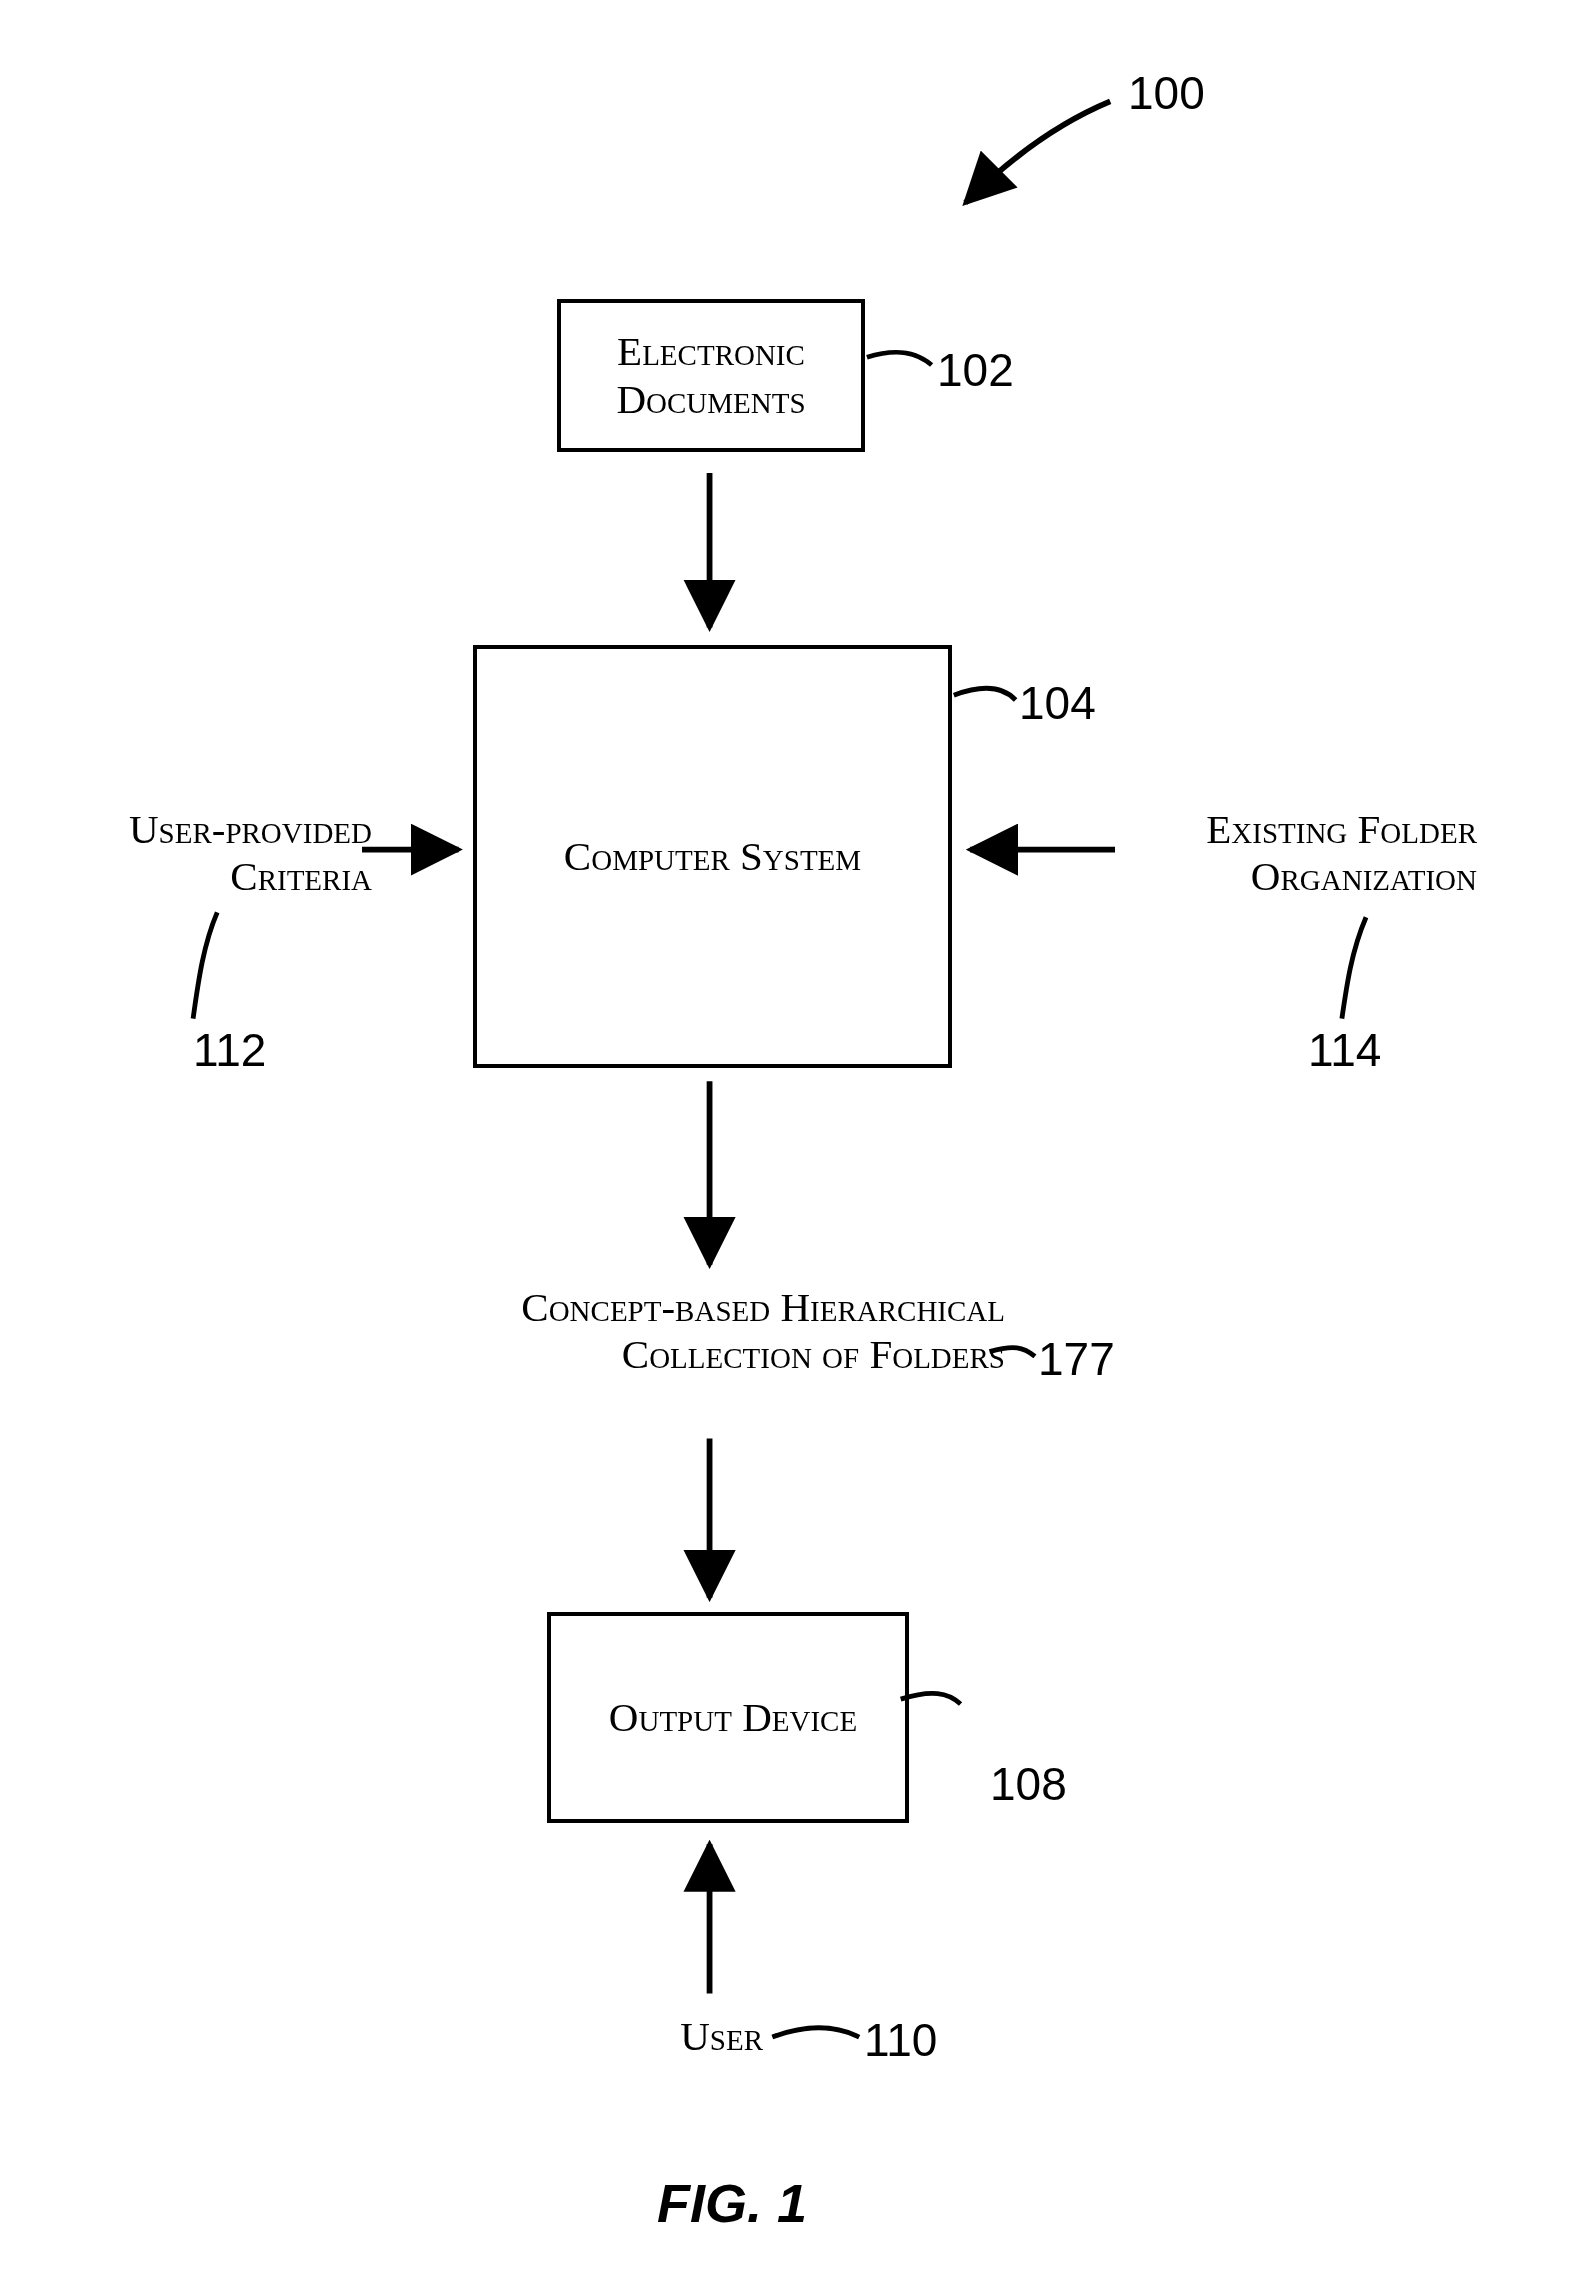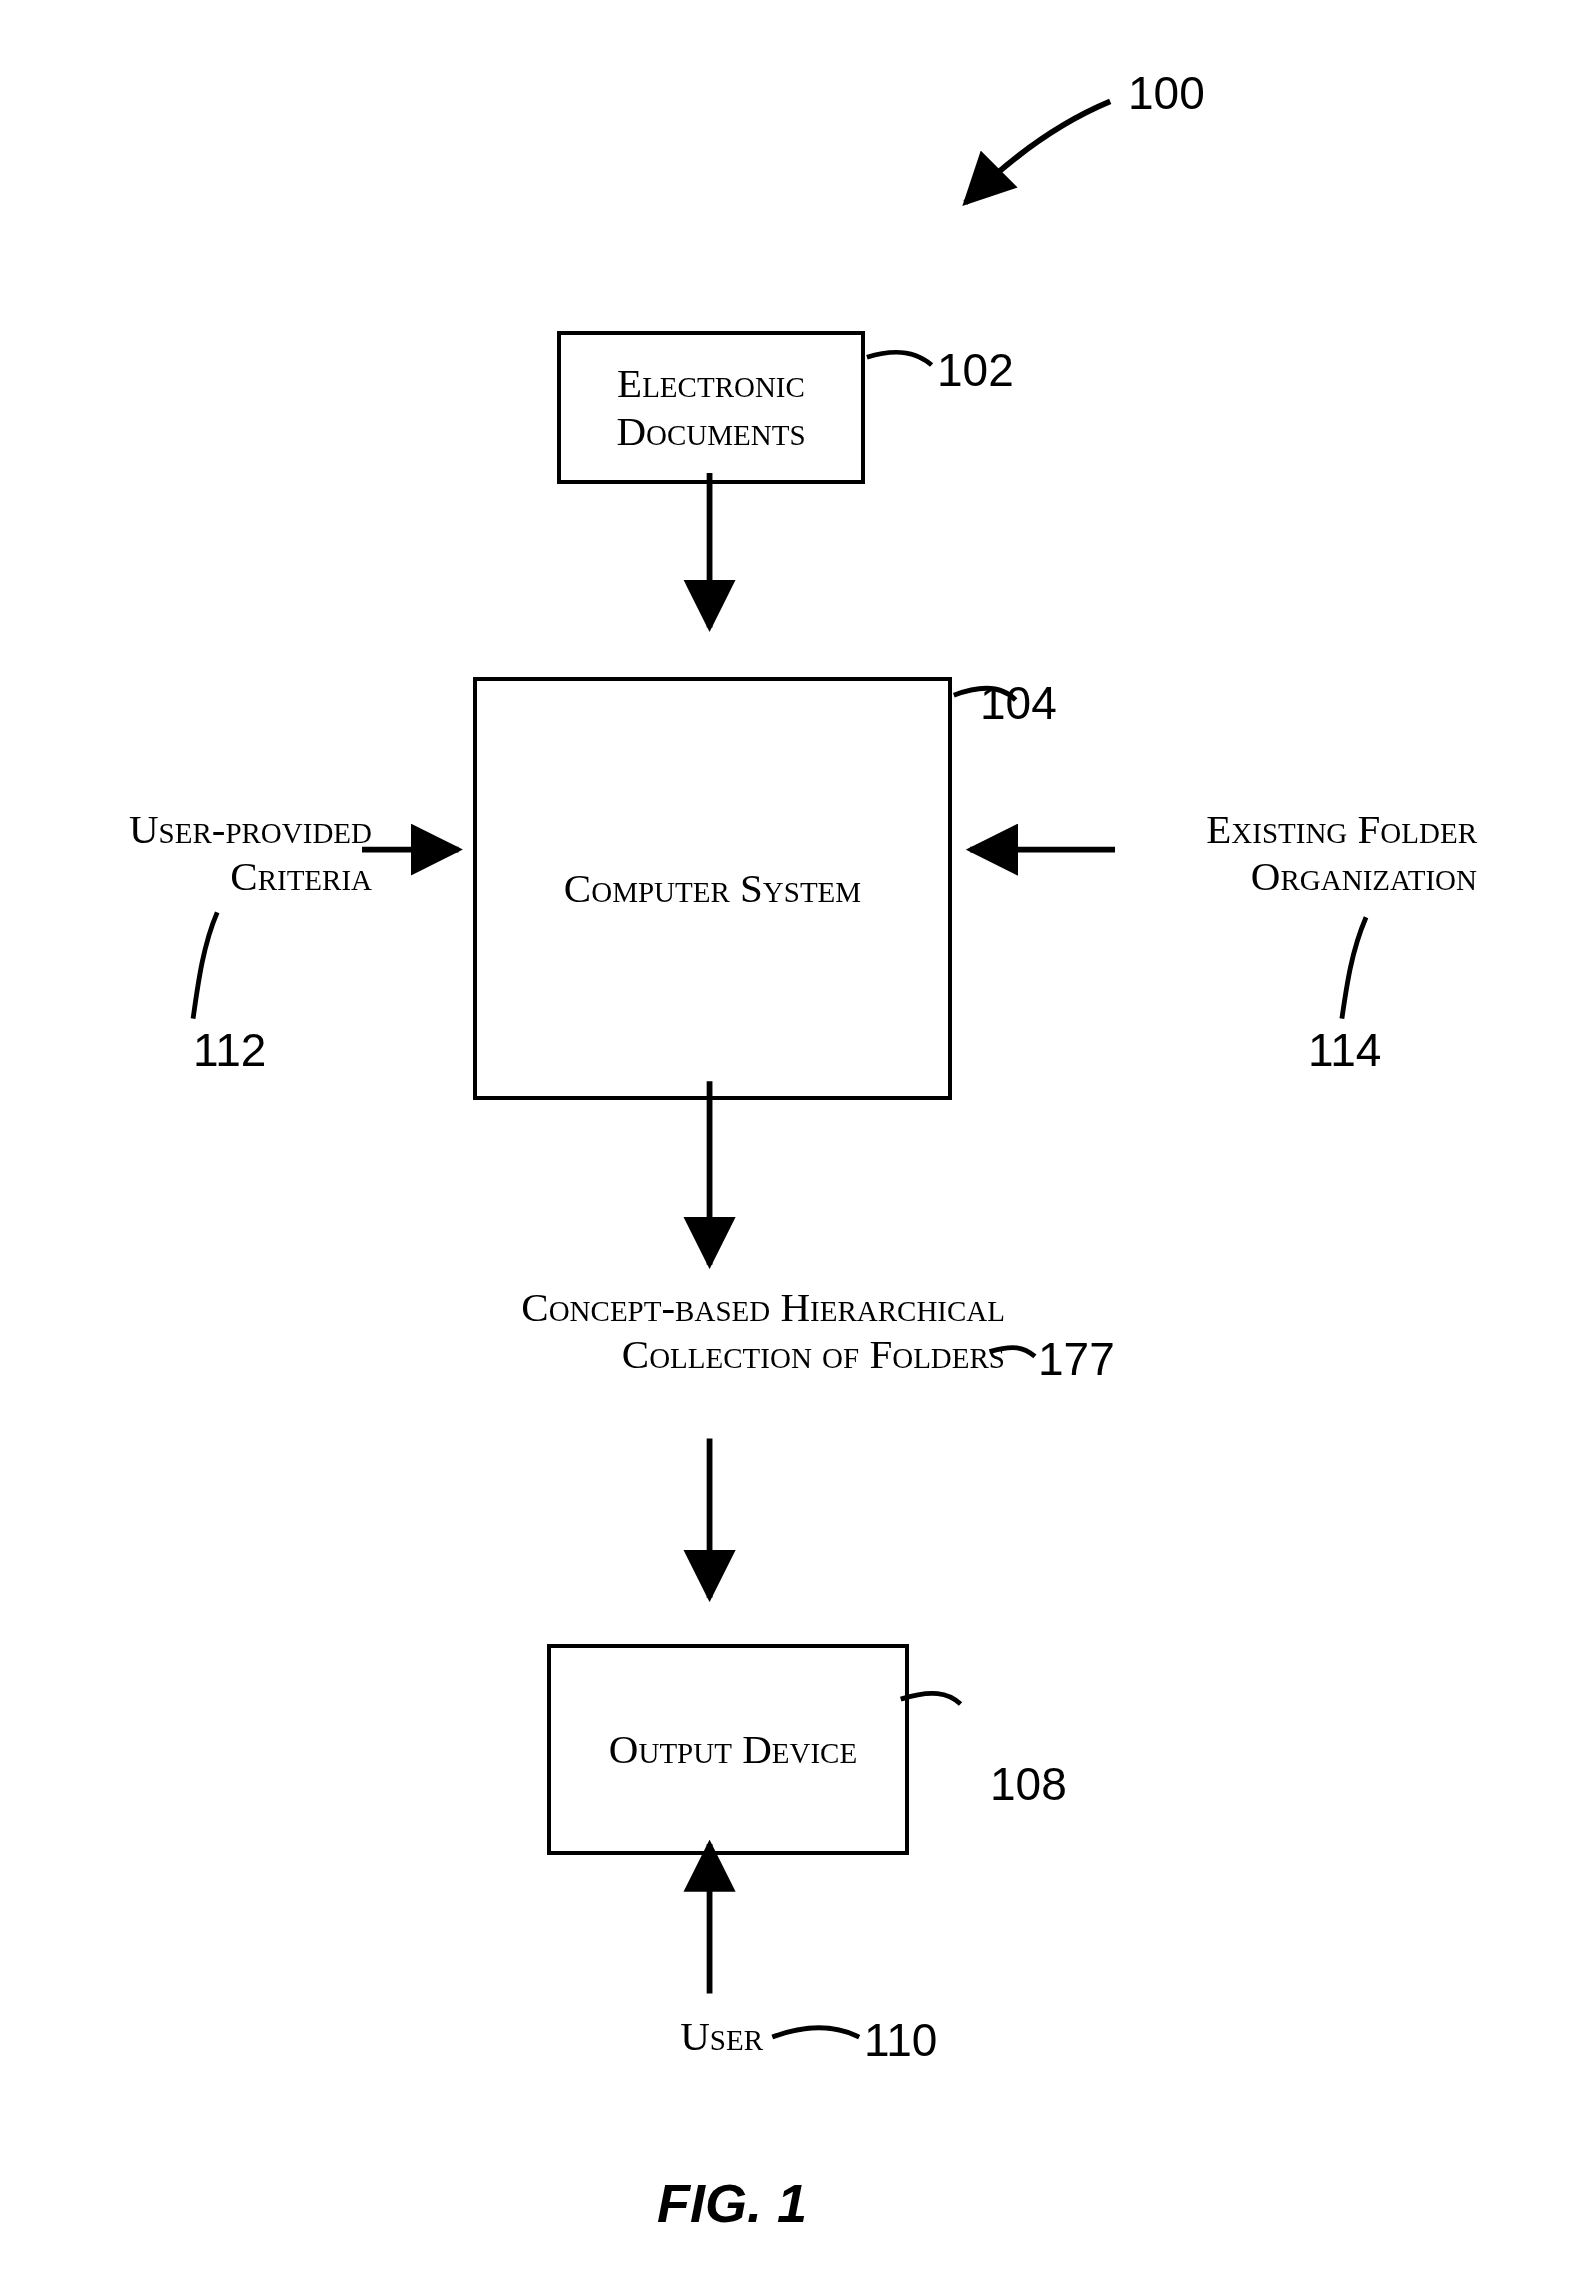--- a/index.html
+++ b/index.html
@@ -20,21 +20,20 @@
     position: absolute;
     border: 4.8px solid #000;
     display: flex;
     align-items: center;
     justify-content: center;
     text-align: center;
     font-variant: small-caps;
     font-size: 41px;
     line-height: 1.15;
     background: #fff;
-    margin-top: 32px;
   }
   .label {
     position: absolute;
     text-align: right;
     font-variant: small-caps;
     font-size: 41px;
     line-height: 1.15;
   }
   .num {
     position: absolute;
@@ -65,21 +64,21 @@
   <div class="num" style="left:1128px; top:66px;">100</div>
 
   <div class="box" style="left:557px; top:299px; width:300px; height:145px;">
     <span>Electronic Documents</span>
   </div>
   <div class="num" style="left:937px; top:343px;">102</div>
 
   <div class="box" style="left:473px; top:645px; width:471px; height:415px;">
     <span>Computer System</span>
   </div>
-  <div class="num" style="left:980px; top:676px;">104</div>
+  <div class="num" style="left:1019px; top:676px;">104</div>
 
   <div class="label" style="left:63px; top:806px; width:309px;">User-provided Criteria</div>
   <div class="num" style="left:169px; top:1023px;margin-left:24px;">112</div>
 
   <div class="label" style="left:1139px; top:806px; width:338px;">Existing Folder Organization</div>
   <div class="num" style="left:1308px; top:1023px;">114</div>
 
   <div class="label" style="left:406px; top:1284px; width:599px;">Concept-based Hierarchical Collection of Folders</div>
   <div class="num" style="left:1038px; top:1332px;">177</div>
 

